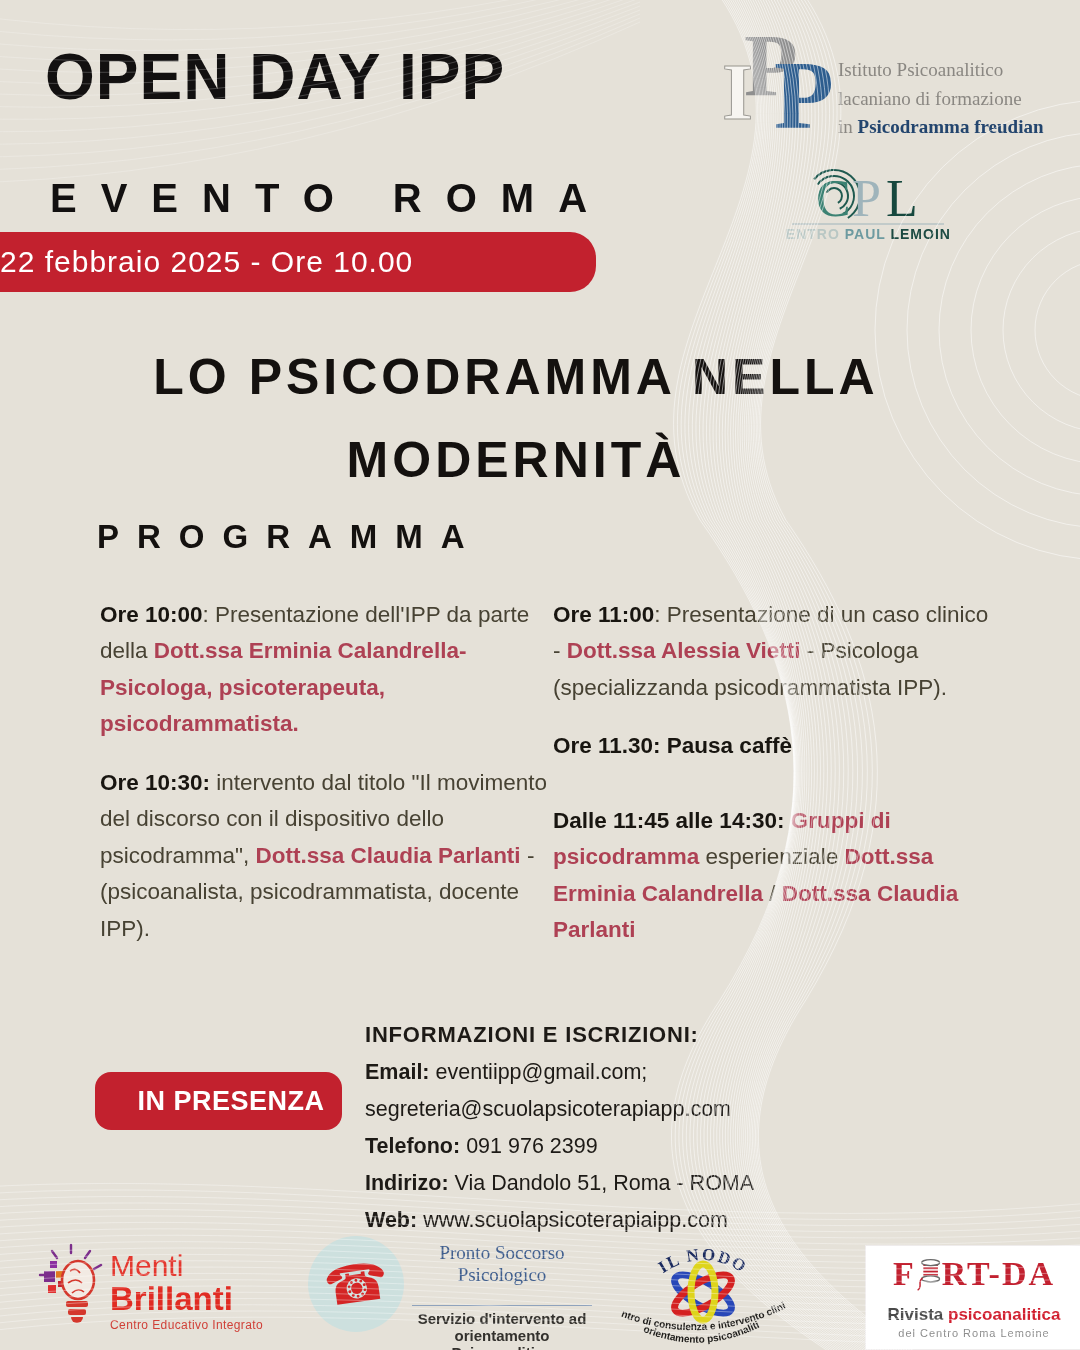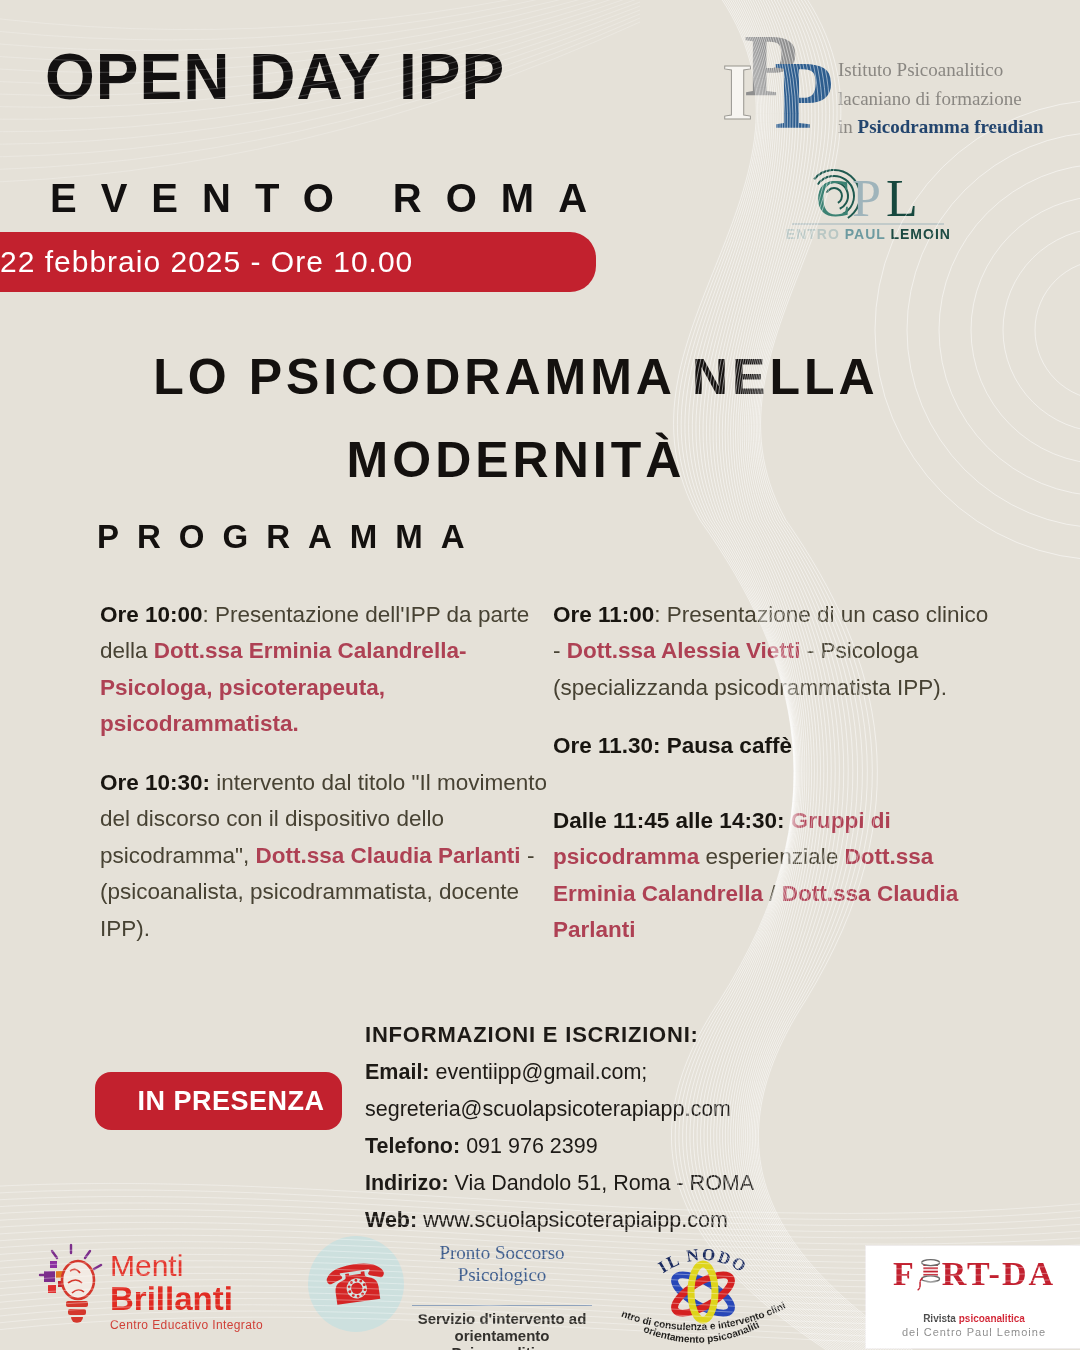--- a/index.html
+++ b/index.html
@@ -67,21 +67,21 @@
   .pronto-text{margin-left:8px;width:180px;text-align:center;}
   .pronto-title{font-family:"Liberation Serif",serif;font-size:19px;color:#3f5e8e;border-bottom:1px solid #8fa3bd;padding:6px 0 19px;}
   .pronto-s1{font-size:15px;font-weight:700;color:#33312d;margin-top:4px;}
   .pronto-s2{font-size:9.5px;color:#33312d;margin-top:2px;}
   .pronto-s3{font-size:15px;font-weight:800;color:#cf1f35;margin-top:7px;}
 
   .nodo{left:612px;top:1228px;}
 
   .fortda{left:866px;top:1246px;width:200px;background:#ffffff;padding:9px 8px 10px;text-align:center;box-shadow:0 0 0 1px #efecec;}
   .fortda-name{display:flex;align-items:center;justify-content:center;font-family:"Liberation Serif",serif;font-weight:800;font-size:34px;color:#c22130;letter-spacing:2px;line-height:1;}
-  .fortda-sub{font-size:10px;font-weight:700;margin-top:20px;}
+  .fortda-sub{font-size:17px;font-weight:700;margin-top:12px;}
   .fortda-sub .g{color:#4a4a4a;}
   .fortda-sub .r{color:#d11f2f;}
   .fortda-sub2{font-size:11px;color:#8a8a8a;letter-spacing:1px;margin-top:2px;}
 </style>
 </head>
 <body>
 
 <div class="poster">
 
   <div class="layer poster-title">OPEN DAY IPP</div>
@@ -218,21 +218,21 @@
             <line x1="3" y1="18" x2="21" y2="18"></line>
             <line x1="3" y1="22" x2="21" y2="22"></line>
           </g>
         <ellipse cx="12" cy="7" rx="11" ry="3.6" fill="#fff" stroke="#6a6a6a" stroke-width="1.6"></ellipse>
         <ellipse cx="12" cy="27" rx="11" ry="3.6" fill="#fff" stroke="#6a6a6a" stroke-width="1.6"></ellipse>
         <path d="M2 26 C -5 31, 3 36, -4 41" fill="none" stroke="#c22130" stroke-width="1.8"></path>
       </svg>
       <span>RT-DA</span>
     </div>
     <div class="fortda-sub"><span class="g">Rivista </span><span class="r">psicoanalitica</span></div>
-    <div class="fortda-sub2">del Centro Paul Lemoine</div>
+    <div class="fortda-sub2">del Centro Roma Lemoine</div>
   </div>
 
   <svg id="decor" width="1080" height="1350" viewBox="0 0 1080 1350">
       <path d="M 700 -30 C 870 170, 590 330, 700 520 C 800 660, 840 810, 720 1000 C 620 1150, 680 1260, 850 1365" fill="none" stroke="#ffffff" stroke-width="1" opacity="0.5"></path>
       <path d="M 702.6 -30 C 868.3556554646881 170, 596.844344535312 330, 702.6 520 C 800.477827732344 660, 838.3556554646881 810, 722.6 1000 C 625.1466067211871 1150, 682.6 1260, 852.6 1365" fill="none" stroke="#ffffff" stroke-width="1" opacity="0.5"></path>
       <path d="M 705.2 -30 C 866.7475221804378 170, 603.6524778195623 330, 705.2 520 C 800.9737610902189 660, 836.7475221804378 810, 725.2 1000 C 630.2714866917374 1150, 685.2 1260, 855.2 1365" fill="none" stroke="#ffffff" stroke-width="1" opacity="0.5"></path>
       <path d="M 707.8 -30 C 865.2115024566841 170, 610.3884975433158 330, 707.8 520 C 801.5057512283421 660, 835.2115024566841 810, 727.8 1000 C 635.3530985259895 1150, 687.8 1260, 857.8 1365" fill="none" stroke="#ffffff" stroke-width="1" opacity="0.5"></path>
       <path d="M 710.4 -30 C 863.7828833553909 170, 617.017116644609 330, 710.4 520 C 802.0914416776955 660, 833.7828833553909 810, 730.4 1000 C 640.3702699867654 1150, 690.4 1260, 860.4 1365" fill="none" stroke="#ffffff" stroke-width="1" opacity="0.5"></path>
       <path d="M 713 -30 C 862.4960356342792 170, 623.5039643657208 330, 713 520 C 802.7480178171396 660, 832.4960356342792 810, 733 1000 C 645.3023786194325 1150, 693 1260, 863 1365" fill="none" stroke="#ffffff" stroke-width="1" opacity="0.5"></path>
       <path d="M 715.6 -30 C 861.3841205076417 170, 629.8158794923584 330, 715.6 520 C 803.4920602538208 660, 831.3841205076417 810, 735.6 1000 C 650.129527695415 1150, 695.6 1260, 865.6 1365" fill="none" stroke="#ffffff" stroke-width="1" opacity="0.5"></path>

